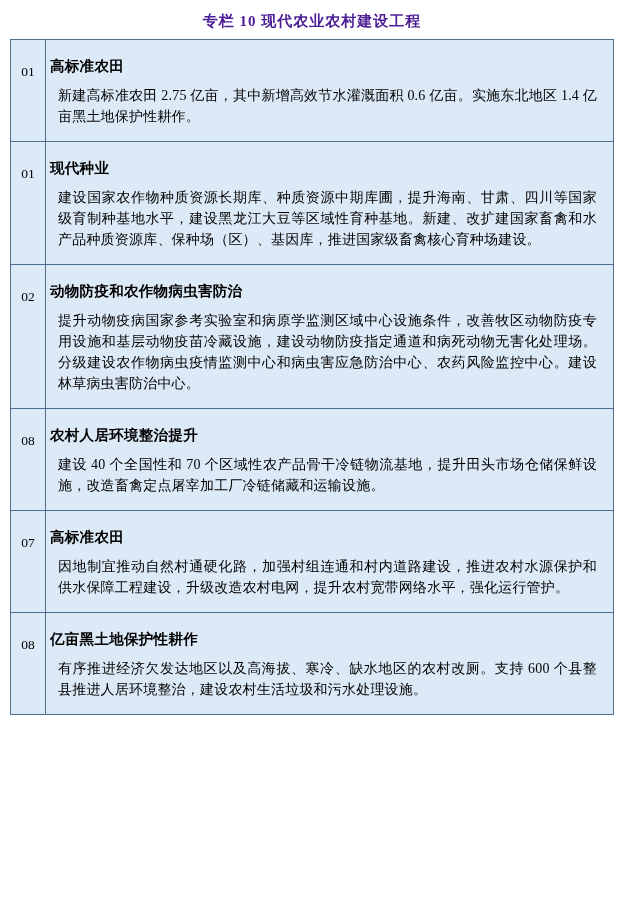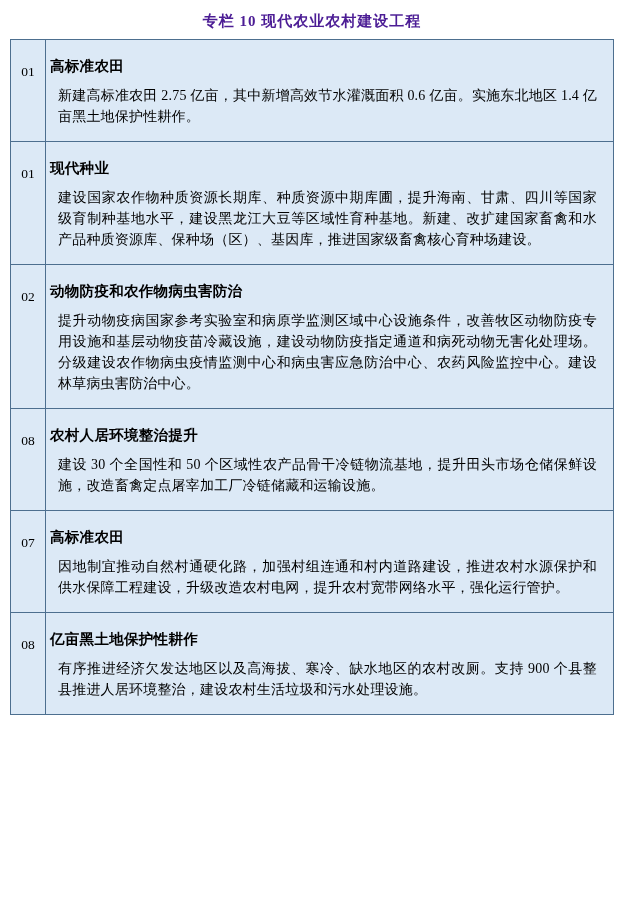--- a/index.html
+++ b/index.html
@@ -100,36 +100,36 @@
           <div class="item-head">动物防疫和农作物病虫害防治</div>
           <div class="item-body">提升动物疫病国家参考实验室和病原学监测区域中心设施条件，改善牧区动物防疫专用设施和基层动物疫苗冷藏设施，建设动物防疫指定通道和病死动物无害化处理场。分级建设农作物病虫疫情监测中心和病虫害应急防治中心、农药风险监控中心。建设林草病虫害防治中心。</div>
         </td>
       </tr>
 
 
       <tr>
         <td class="num">08</td>
         <td class="content">
           <div class="item-head">农村人居环境整治提升</div>
-          <div class="item-body">建设 30 个全国性和 50 个区域性农产品骨干冷链物流基地，提升田头市场仓储保鲜设施，改造畜禽定点屠宰加工厂冷链储藏和运输设施。</div>
+          <div class="item-body">建设 40 个全国性和 70 个区域性农产品骨干冷链物流基地，提升田头市场仓储保鲜设施，改造畜禽定点屠宰加工厂冷链储藏和运输设施。</div>
         </td>
       </tr>
 
       <tr>
         <td class="num">07</td>
         <td class="content">
           <div class="item-head">高标准农田</div>
           <div class="item-body">因地制宜推动自然村通硬化路，加强村组连通和村内道路建设，推进农村水源保护和供水保障工程建设，升级改造农村电网，提升农村宽带网络水平，强化运行管护。</div>
         </td>
       </tr>
 
       <tr>
         <td class="num">08</td>
         <td class="content">
           <div class="item-head">亿亩黑土地保护性耕作</div>
-          <div class="item-body">有序推进经济欠发达地区以及高海拔、寒冷、缺水地区的农村改厕。支持 900 个县整县推进人居环境整治，建设农村生活垃圾和污水处理设施。</div>
+          <div class="item-body">有序推进经济欠发达地区以及高海拔、寒冷、缺水地区的农村改厕。支持 600 个县整县推进人居环境整治，建设农村生活垃圾和污水处理设施。</div>
         </td>
       </tr>
 
     </tbody>
   </table>
 
 </div>
 
 </body></html>

